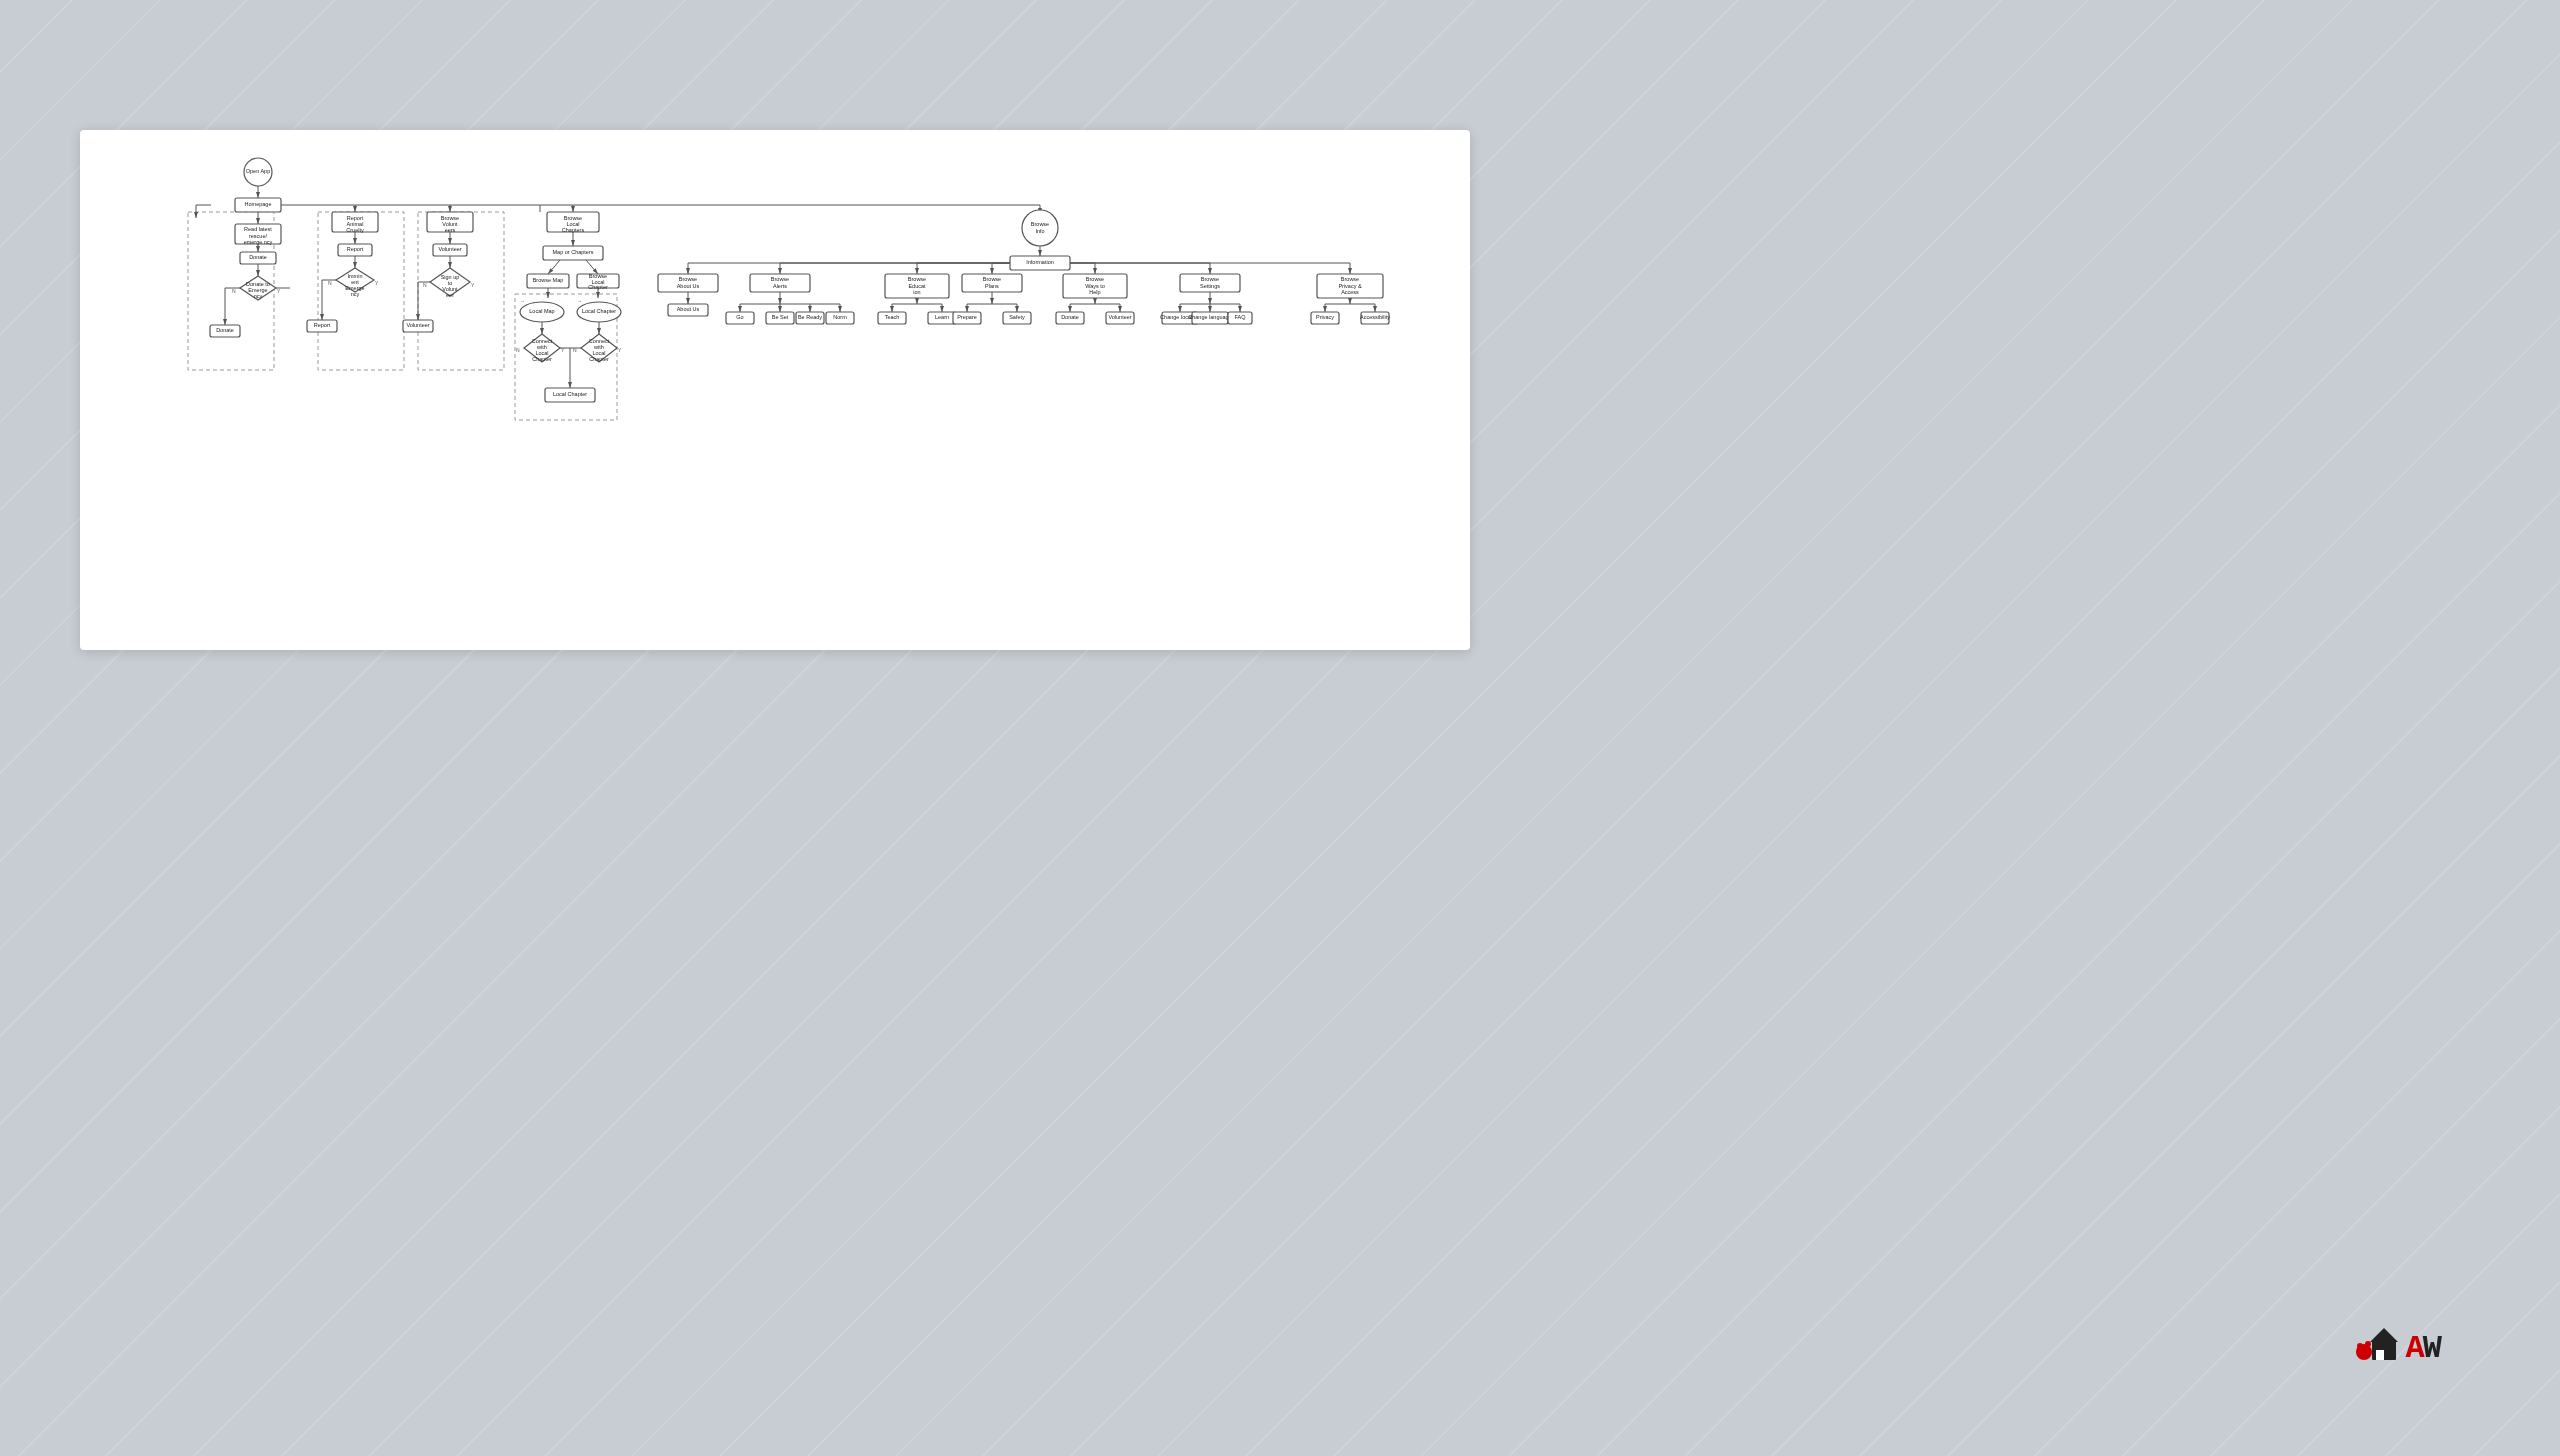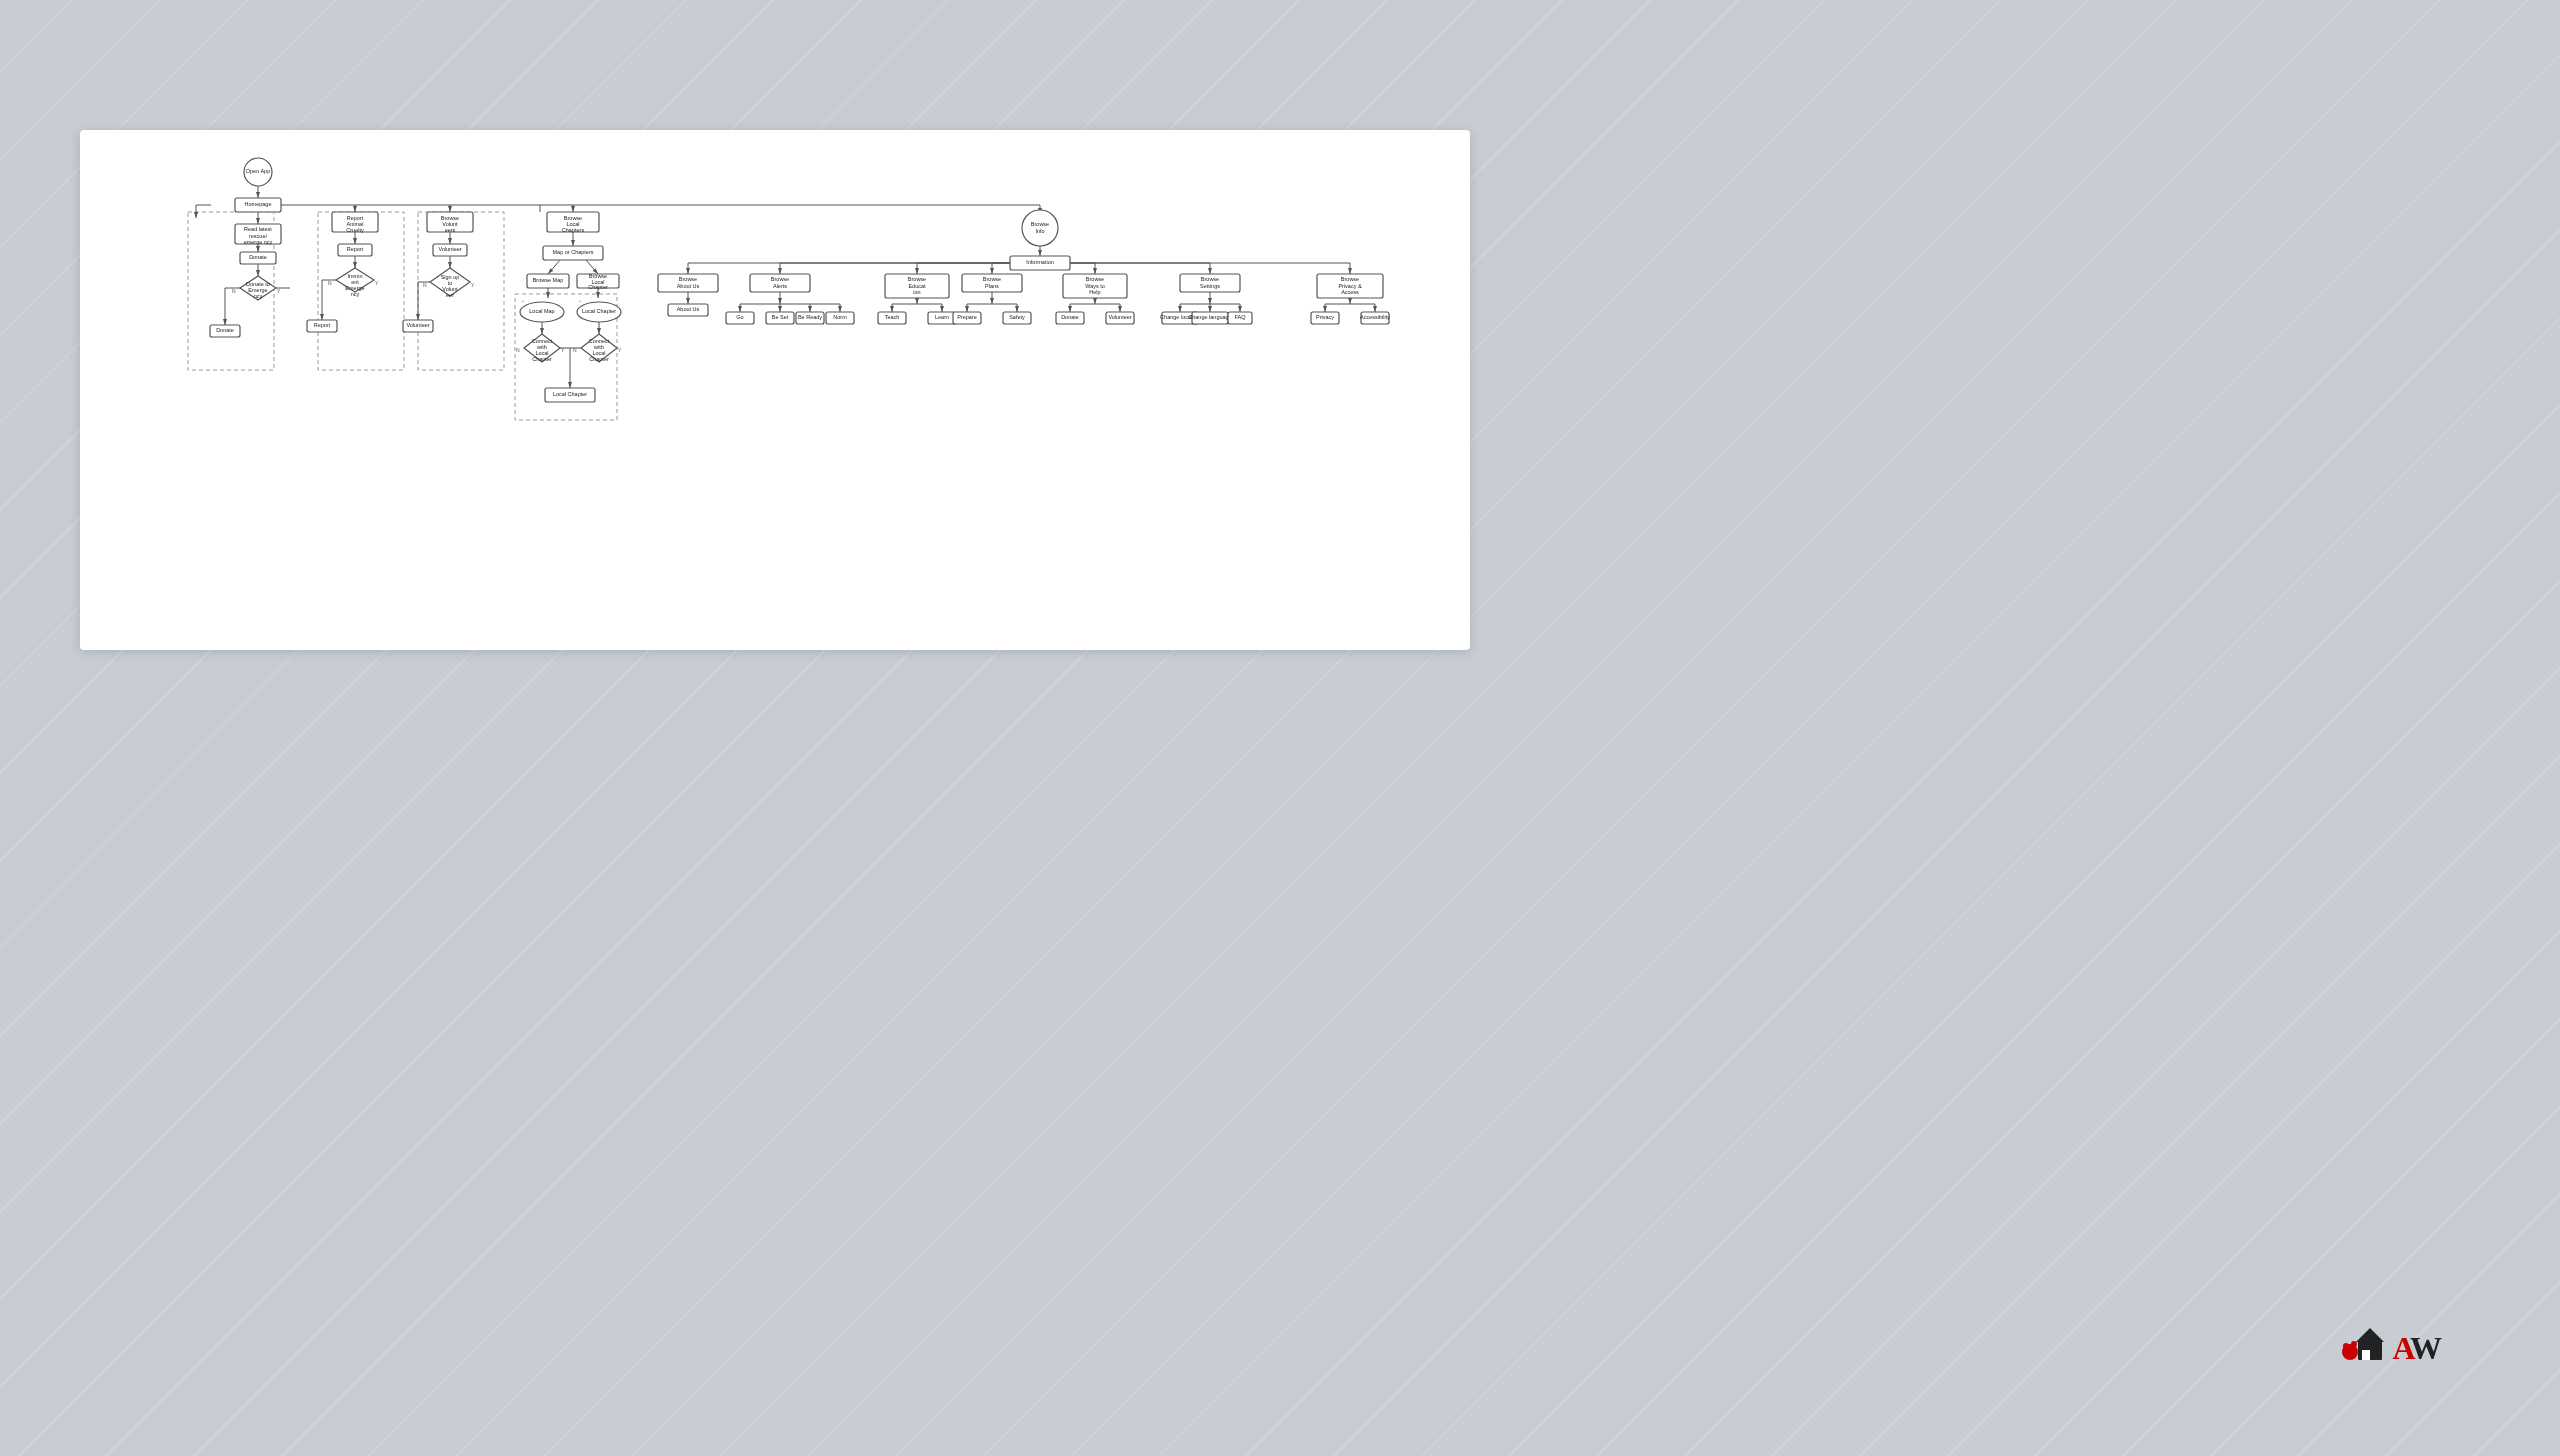--- a/index.html
+++ b/index.html
@@ -426,17 +426,17 @@
 
         <rect x="20" y="20" width="24" height="20" fill="#222" rx="1"></rect>
         <polygon points="18,22 32,8 46,22" fill="#222"></polygon>
         <rect x="24" y="30" width="8" height="10" fill="white"></rect>
 
         <circle cx="12" cy="32" r="8" fill="#cc0000"></circle>
         <circle cx="8" cy="26" r="3" fill="#cc0000"></circle>
         <circle cx="16" cy="24" r="3" fill="#cc0000"></circle>
       </svg>
     </div>
-    <div style="font-size:32px;font-weight:900;color:#222;letter-spacing:-2px;font-family:Liberation Serif, serif;">
+    <div style="font-size:32px;font-weight:900;color:#222;letter-spacing:-2px;font-family:Liberation Mono, monospace;">
       <span style="color:#cc0000;">A</span><span>W</span>
     </div>
   </div>
 </div>
 
 </body></html>

